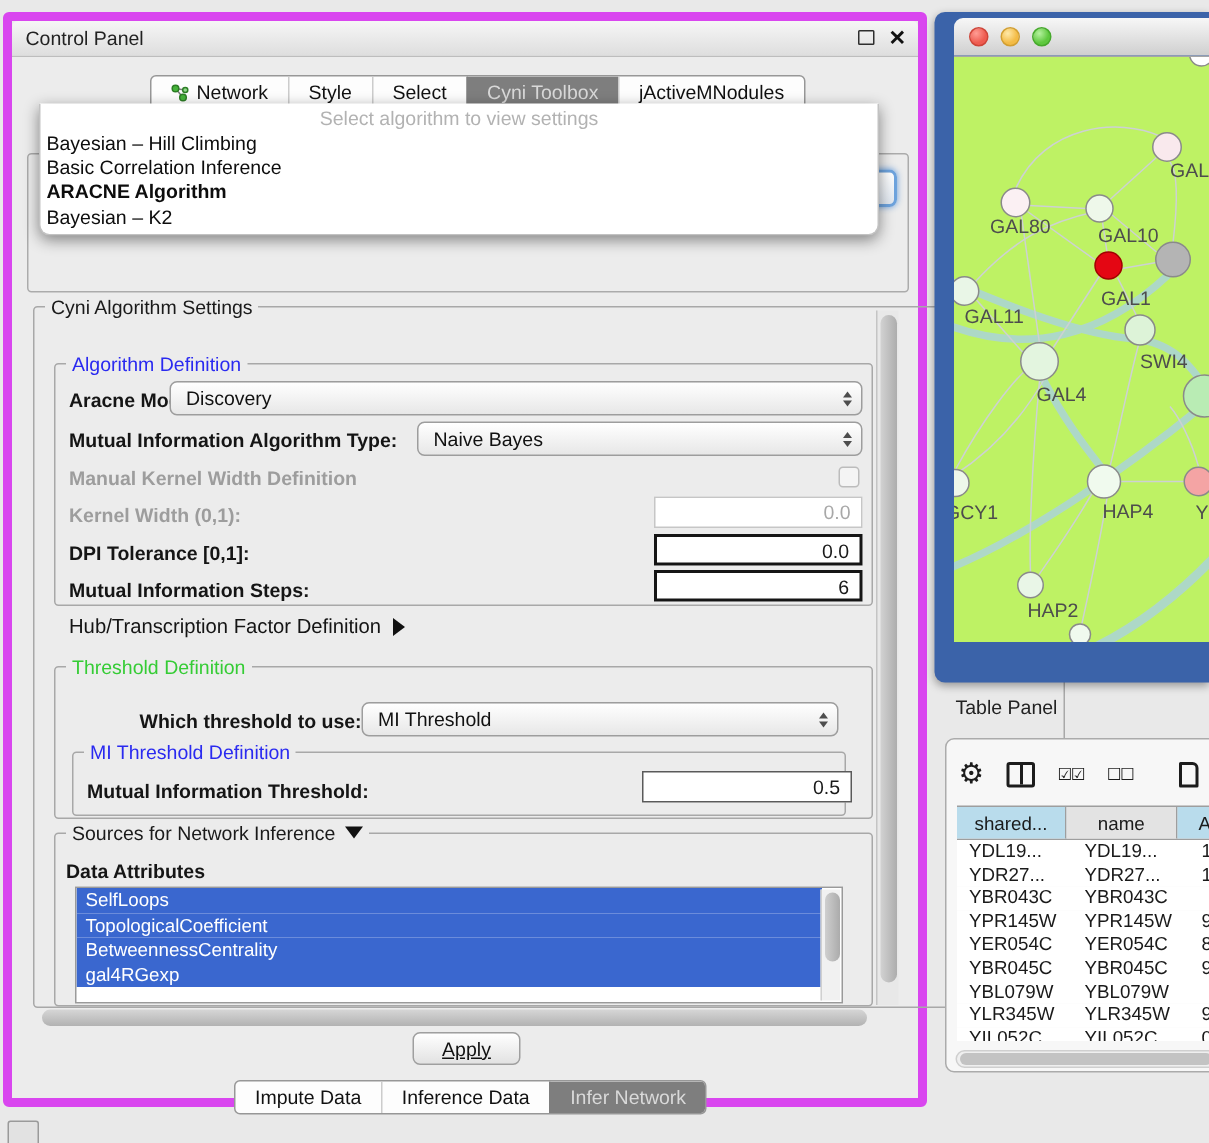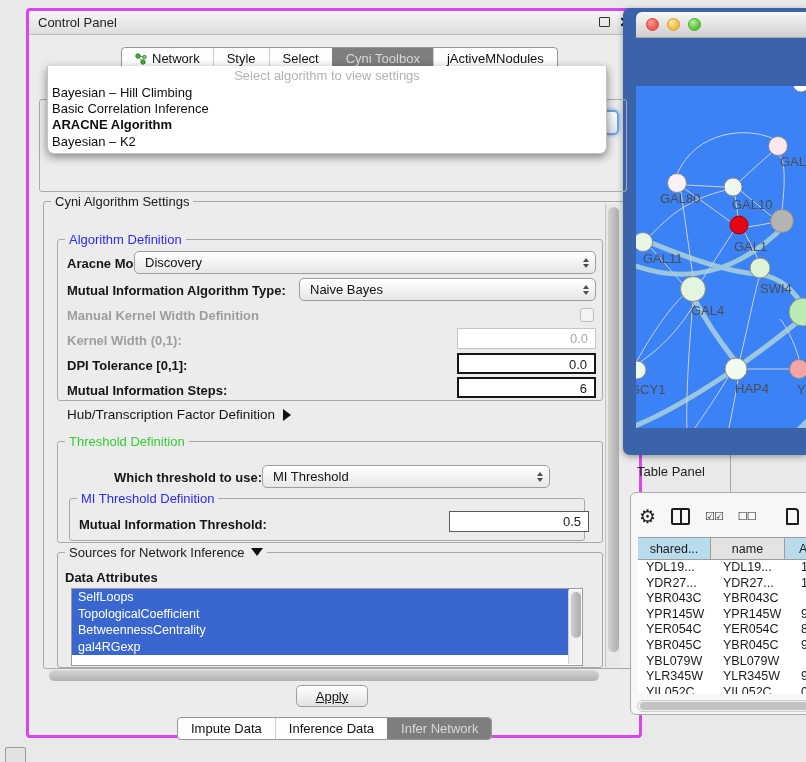--- a/index.html
+++ b/index.html
@@ -10,23 +10,22 @@
     position:relative;
     overflow:hidden;
     color:#1a1a1a;
   }
   .abs { position:absolute; }
 
   
   #control-panel {
     left:2px; top:8px; width:616px; height:730px;
     background:#ececec;
-    border:3px solid #d946ef;
+    border:6px solid #d946ef;
     border-radius:4px;
-    margin-left:24px;
   }
   #cp-titlebar {
     position:absolute; left:0; top:0; right:0; height:24px;
     background:linear-gradient(#f6f6f6,#dedede);
     border-bottom:1px solid #bdbdbd;
     border-radius:4px 4px 0 0;
     display:flex; align-items:center;
     font-size:13px; color:#222; padding-left:9px;
   }
   .cp-winbtns { position:absolute; right:8px; top:4px; display:flex; gap:9px; align-items:center; }
@@ -147,21 +146,21 @@
     position:absolute; left:13px; top:4px; right:0; height:26px;
     background:linear-gradient(#f7f7f7,#cfcfcf);
     border-radius:6px 0 0 0;
     border-bottom:1px solid #a5a5a5;
     display:flex; align-items:center; padding-left:10px; gap:8px;
   }
   .tl { width:13px; height:13px; border-radius:50%; }
   .tl.red    { background:radial-gradient(circle at 35% 30%, #ff9d94, #ee5b50 60%); border:1px solid #ce4438; }
   .tl.yellow { background:radial-gradient(circle at 35% 30%, #ffe9a8, #f3bb45 60%); border:1px solid #d29f32; }
   .tl.green  { background:radial-gradient(circle at 35% 30%, #b6f2a0, #5ec83e 60%); border:1px solid #46a92c; }
-  #net-canvas { position:absolute; left:13px; top:30px; right:0; bottom:27px; background:#3b82f6; overflow:hidden;margin-top:48px; }
+  #net-canvas { position:absolute; left:13px; top:30px; right:0; bottom:27px; background:#bef264; overflow:hidden; }
 
   
   #table-panel-title { left:637px; top:464px; font-size:13px; color:#222; }
   #table-panel {
     left:630px; top:492px; width:200px; height:223px;
     background:#f7f7f7;
     border:1px solid #ababab; border-radius:6px;
   }
   #tp-toolbar { position:absolute; left:8px; top:8px; right:0; height:30px; display:flex; align-items:center; gap:15px; color:#1c1c1c; }
   .gear-glyph { font-size:19px; line-height:19px; }
@@ -272,21 +271,21 @@
 
   <span class="lbl plain abs" style="left:38px; top:396px; font-size:13.5px;">
     <span>Hub/Transcription Factor Definition</span><span class="arrow-r"></span>
   </span>
 
   <div class="gb" style="left:28px; top:430px; width:546px; height:102px;">
     <span class="gbt green">Threshold Definition</span>
   </div>
 
   <span class="lbl abs" style="left:85px; top:459px;">Which threshold to use:</span>
-  <div class="combo abs" style="left:233px; top:454px; width:288px;">
+  <div class="combo abs" style="left:233px; top:454px; width:318px;">
     <span>MI Threshold</span>
     <span class="spin">
         <span class="tri-u"></span>
         <span class="tri-d"></span>
       </span>
   </div>
 
   <div class="gb" style="left:40px; top:487px; width:516px; height:43px;">
     <span class="gbt blue">MI Threshold Definition</span>
   </div>

